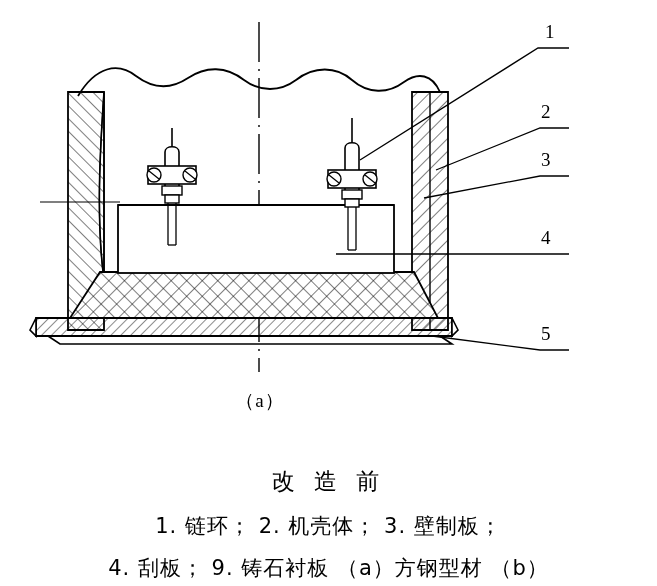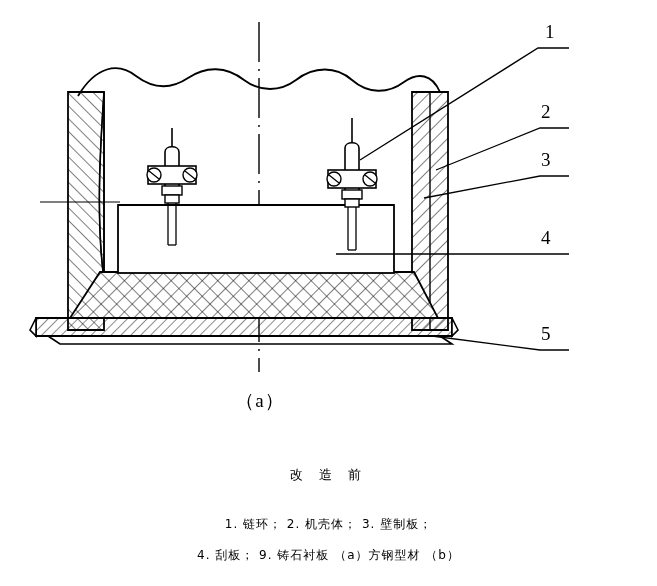--- a/index.html
+++ b/index.html
@@ -32,27 +32,27 @@
     letter-spacing:1px;
   }
   .caption-block{
     position:absolute;
     left:0;right:0;
     top:466px;
     text-align:center;
   }
   .caption-title{
     font-family:"DejaVu Sans","Liberation Sans",sans-serif;
-    font-size:13px;
+    font-size:23px;
     letter-spacing:6px;
-    margin-bottom:32px;
+    margin-bottom:15px;
   }
   .caption-line{
     font-family:"DejaVu Sans","Liberation Sans",sans-serif;
-    font-size:12px;
+    font-size:21px;
     letter-spacing:1px;
     margin-bottom:14px;
   }
 </style>
 </head>
 <body>
 
 <div id="fig">
   <svg width="657" height="430" viewBox="0 0 657 430">
     <defs>

